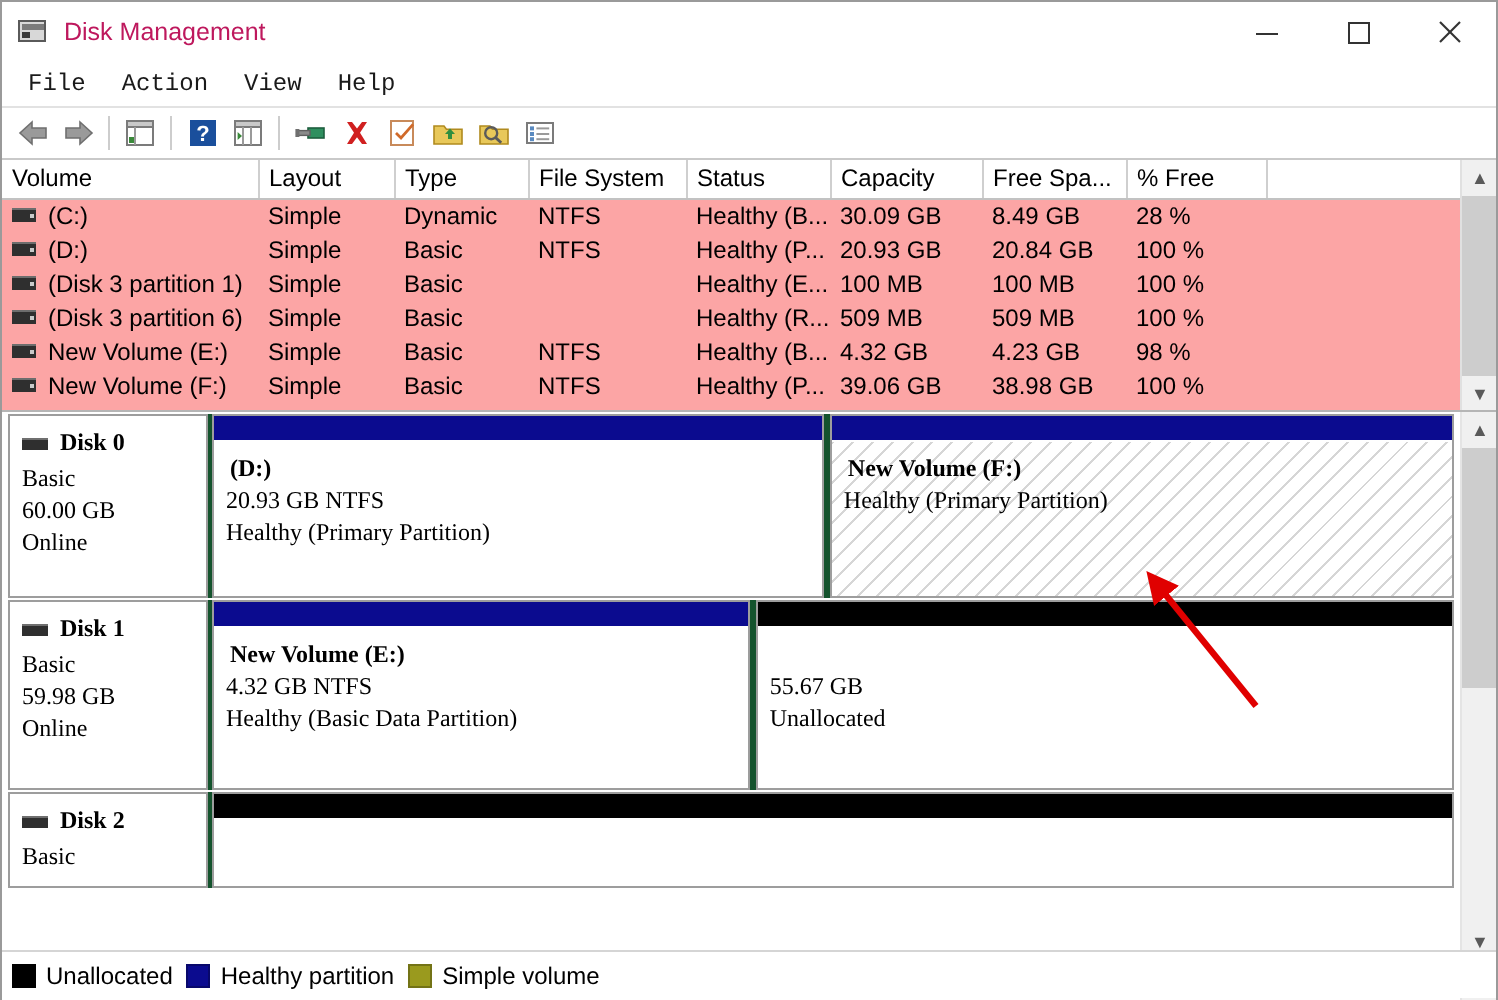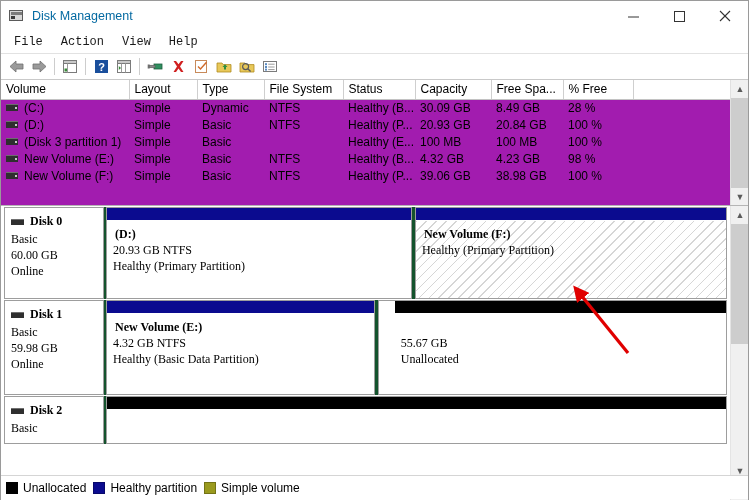--- a/index.html
+++ b/index.html
@@ -43,21 +43,21 @@
     width: 11px; height: 3px;
     background: #7b7b7b;
   }
   .title-icon .drive:after {
     content:""; position:absolute; left:1px; bottom:1px;
     width: 4px; height: 3px;
     background: #3a3a3a;
   }
   .title-text {
     font-size: 12.5px;
-    color: #0369a1;
+    color: #be185d;
   }
   .win-btns {
     position: absolute; right: 0; top: 0;
     display: flex; height: 30px;
   }
   .win-btn {
     width: 46px; height: 30px;
     display: flex; align-items: center; justify-content: center;
     font-size: 12px;
     color: #2b2b2b;
@@ -99,21 +99,21 @@
   .tb-sep {
     width: 1px; height: 17px;
     background: #cdcdcd;
     margin: 0 3px;
   }
 
   
   .listpane {
     position: relative;
     height: 126px;
-    background: #a21caf;
+    background: #fca5a5;
     border-bottom: 1px solid #b5b5b5;
     overflow: hidden;
   }
   table.vol {
     width: 731px;
     border-collapse: collapse;
     table-layout: fixed;
   }
   table.vol thead th {
     height: 19px;
@@ -453,20 +453,31 @@
           <td>Simple</td>
           <td>Basic</td>
           <td></td>
           <td>Healthy (E...</td>
           <td>100 MB</td>
           <td>100 MB</td>
           <td>100 %</td>
           <td></td>
         </tr>
         <tr>
+          <td class="volname"><span class="vol-icon"></span><span>(Disk 3 partition 6)</span></td>
+          <td>Simple</td>
+          <td>Basic</td>
+          <td></td>
+          <td>Healthy (R...</td>
+          <td>509 MB</td>
+          <td>509 MB</td>
+          <td>100 %</td>
+          <td></td>
+        </tr>
+        <tr>
           <td class="volname"><span class="vol-icon"></span><span>New Volume (E:)</span></td>
           <td>Simple</td>
           <td>Basic</td>
           <td>NTFS</td>
           <td>Healthy (B...</td>
           <td>4.32 GB</td>
           <td>4.23 GB</td>
           <td>98 %</td>
           <td></td>
         </tr>
@@ -534,21 +545,21 @@
         </div>
         <div class="disk-parts">
           <div class="part" style="width:43.5%;">
             <div class="part-bar blue"></div>
             <div class="part-body">
               <div class="part-label">New Volume  (E:)</div>
               <div class="part-sub">4.32 GB NTFS</div>
               <div class="part-sub">Healthy (Basic Data Partition)</div>
             </div>
           </div>
-          <div class="part" style="width:56.5%;padding-left:16px;">
+          <div class="part" style="width:56.5%;">
             <div class="part-bar black"></div>
             <div class="part-body">
               <div class="part-sub" style="margin-top:16px;">55.67 GB</div>
               <div class="part-sub">Unallocated</div>
             </div>
           </div>
         </div>
       </div>
 
       <div class="disk-row" style="height:48px;">

